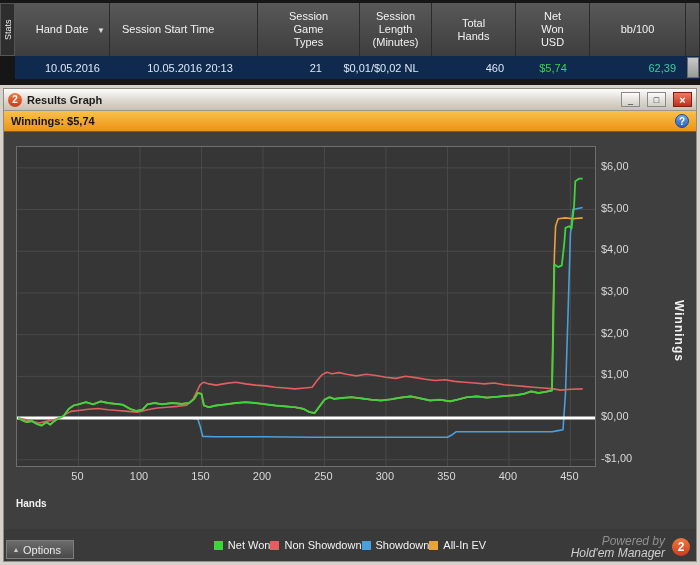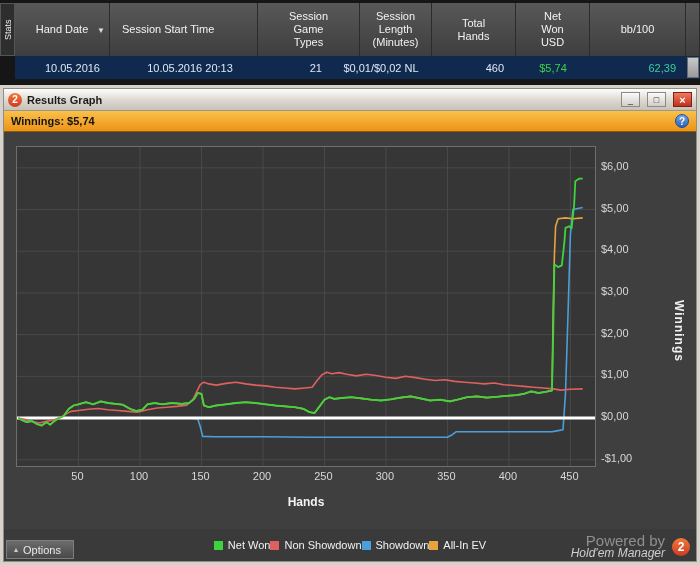--- a/index.html
+++ b/index.html
@@ -55,36 +55,36 @@
   .help-icon{margin-left:auto;width:14px;height:14px;border-radius:50%;
              background:linear-gradient(#6fa7e8,#2d62b8);border:1px solid #1c4a96;box-sizing:border-box;
              color:#fff;font-size:10px;font-weight:bold;display:flex;align-items:center;justify-content:center;}
 
   .chart-region{flex:1;position:relative;background:#3f3f3f;}
   .plot{position:absolute;left:12px;top:14px;right:100px;bottom:62px;background:#363636;
         border:1px solid #6e6e6e;box-sizing:border-box;}
   .plot svg{display:block;}
   .tick-label{position:absolute;color:#d8d8d8;font-size:11px;}
   .tick-label.x{text-align:center;}
-  .x-title{position:absolute;left:12px;right:100px;bottom:20px;text-align:center;color:#f2f2f2;
-           font-size:12px;font-weight:bold;}
+  .x-title{position:absolute;left:12px;right:100px;bottom:20px;text-align:left;color:#f2f2f2;
+           font-size:10px;font-weight:bold;}
   .y-title{position:absolute;right:10px;top:50%;transform:translateY(-50%);writing-mode:vertical-rl;
            color:#f0f0f0;font-size:12px;font-weight:bold;letter-spacing:1px;}
 
   .footer{height:32px;flex:0 0 32px;position:relative;display:flex;align-items:center;background:#3a3a3a;}
   .options-btn{position:absolute;left:2px;bottom:2px;height:19px;padding:0 12px 0 7px;
                background:linear-gradient(#6c6c6c,#494949);border:1px solid #7d7d7d;box-sizing:border-box;
                color:#e9e9e9;font-size:11px;display:flex;align-items:center;gap:5px;}
   .options-arrow{font-size:8px;color:#cfcfcf;}
   .legend{margin:0 auto;display:flex;align-items:center;}
   .legend-item{display:flex;align-items:center;gap:5px;color:#f2f2f2;font-size:11px;}
   .legend-swatch{width:9px;height:9px;display:inline-block;}
   .powered{position:absolute;right:6px;bottom:2px;display:flex;align-items:center;gap:7px;}
   .powered-text{text-align:right;line-height:12px;}
-  .powered-by{font-size:15px;color:#8f8f8f;}
+  .powered-by{font-size:12px;font-style:italic;color:#8f8f8f;}
   .brand{font-size:12px;color:#cfcfcf;font-style:italic;}
   .brand-badge{width:18px;height:18px;border-radius:50%;background:linear-gradient(#f07b3c,#cf3a22);
                color:#fff;font-size:12px;font-weight:bold;display:flex;align-items:center;justify-content:center;}
 </style>
 </head>
 <body>
 
 <div class="table-area">
   <div class="stats-tab">Stats</div>
   <div class="grid">

